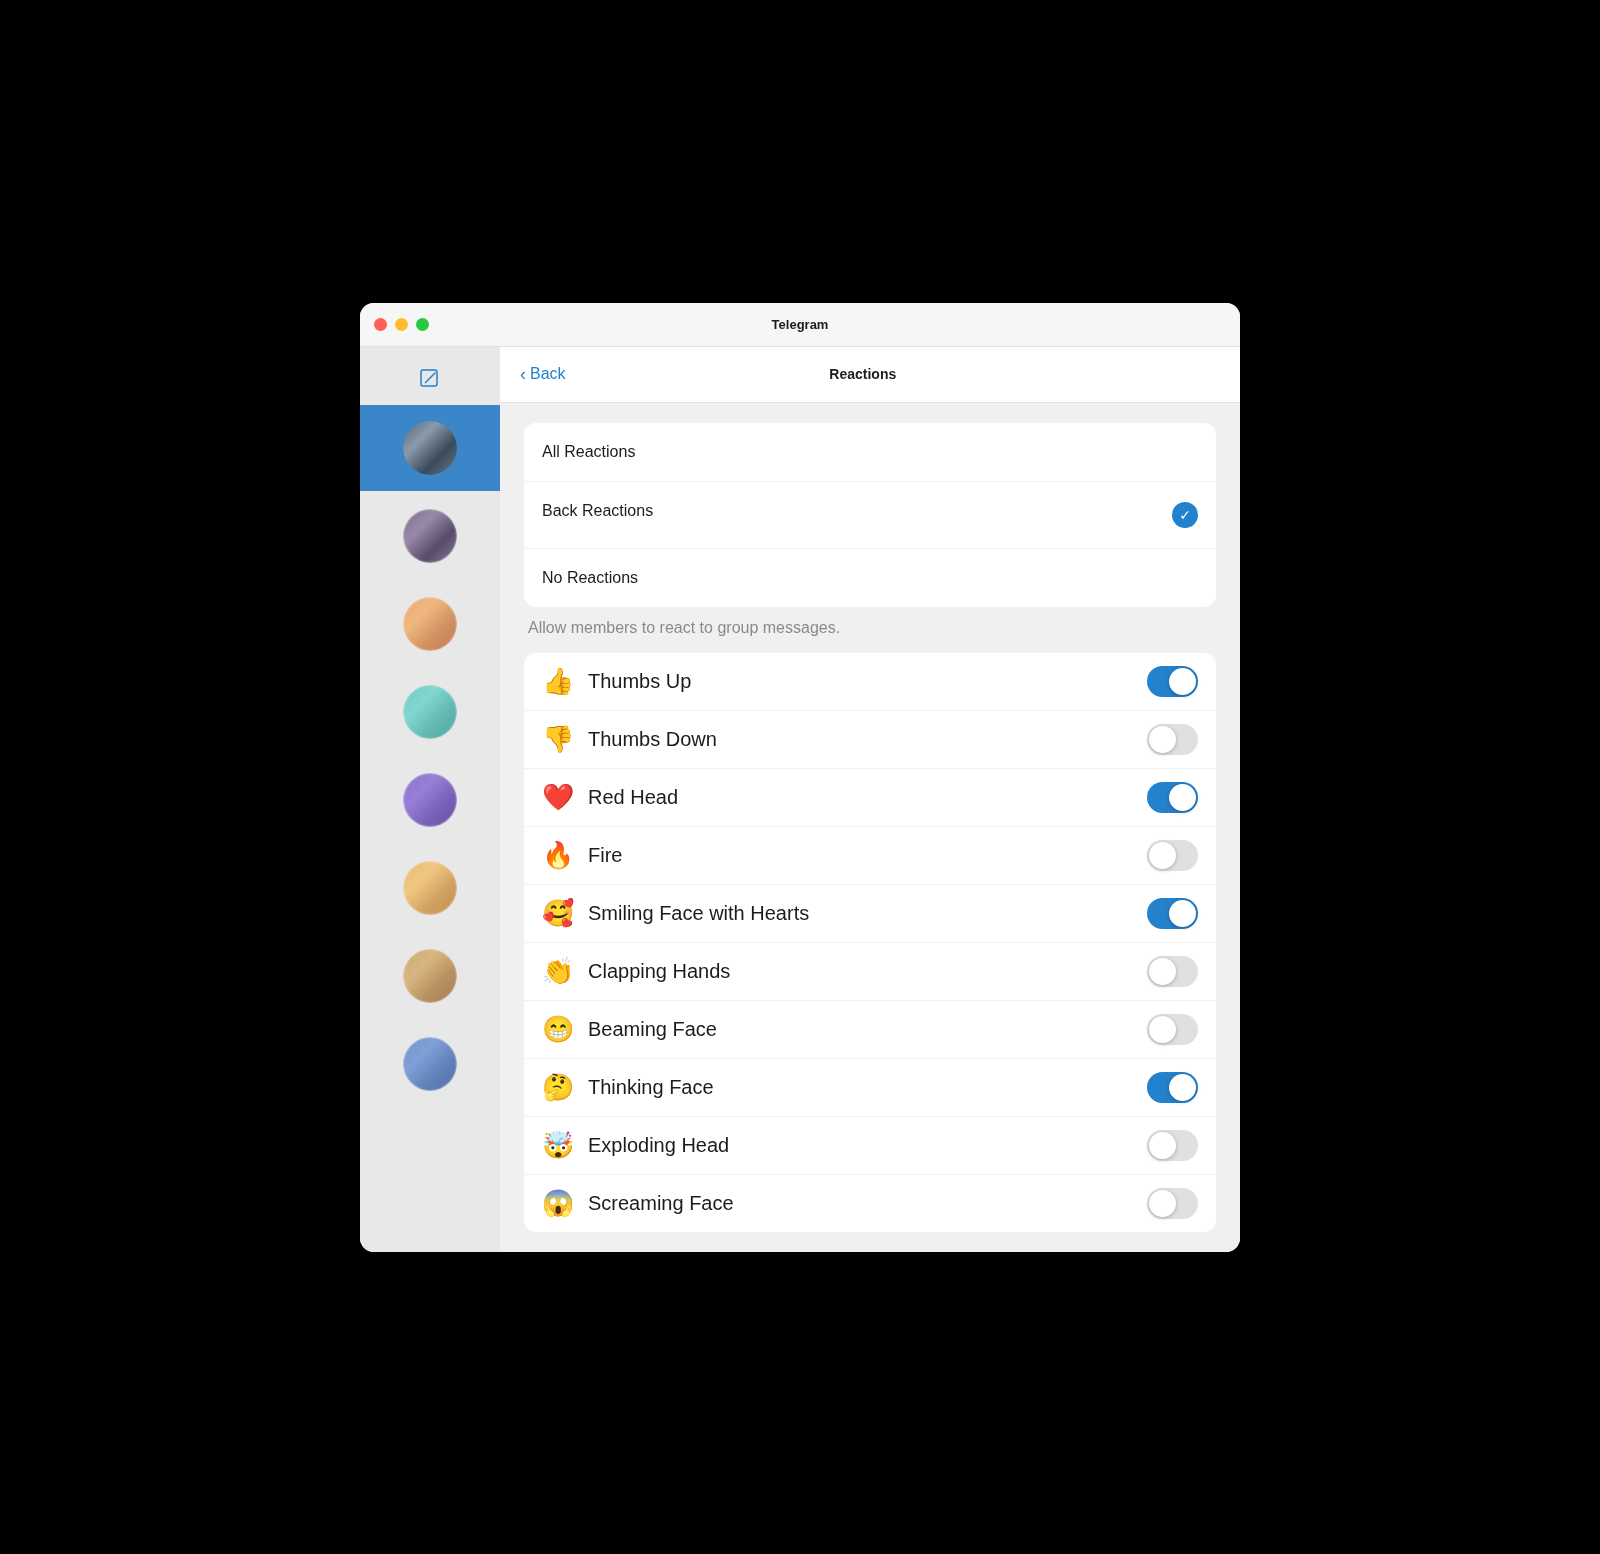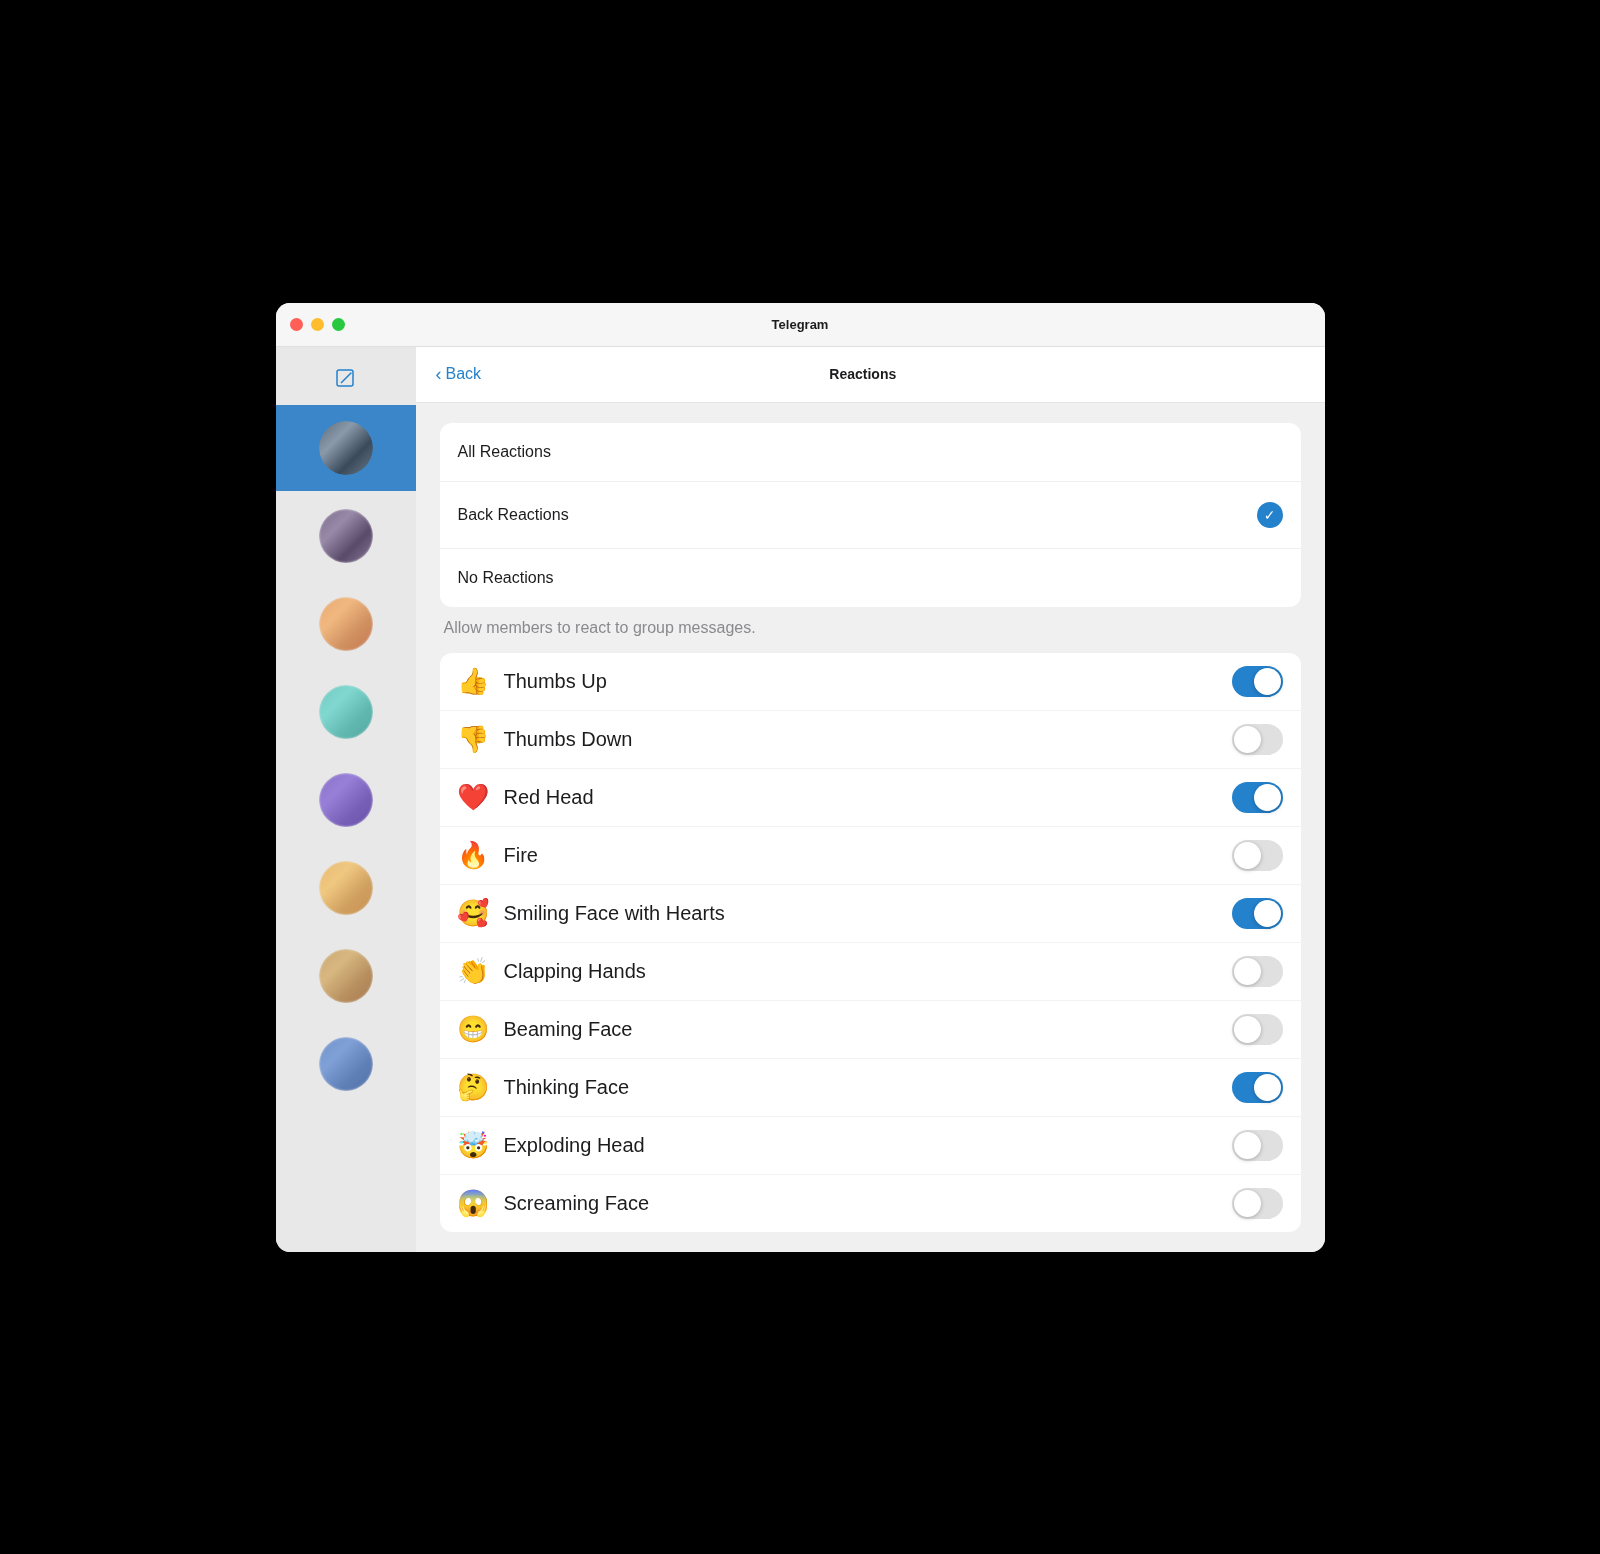--- a/index.html
+++ b/index.html
@@ -6,21 +6,21 @@
     body {
       background: #000;
       display: flex;
       justify-content: center;
       align-items: center;
       min-height: 100vh;
       font-family: -apple-system, BlinkMacSystemFont, "SF Pro Text", "Helvetica Neue", sans-serif;
     }
 
     .window {
-      width: 1049px;
+      width: 880px;
       min-height: 900px;
       background: #f0f0f0;
       border-radius: 14px;
       box-shadow: 0 20px 60px rgba(0,0,0,0.5);
       overflow: hidden;
       display: flex;
       flex-direction: column;
     }
 
     
@@ -173,21 +173,20 @@
 
     
     .card {
       background: #fff;
       border-radius: 12px;
       overflow: hidden;
     }
 
     .card-item {
       display: flex;
-      align-items: center;
       padding: 20px 18px;
       border-bottom: 1px solid #f0f0f0;
       cursor: pointer;
     }
     .card-item:last-child {
       border-bottom: none;
     }
     .card-item-label {
       flex: 1;
       font-size: 16px;

